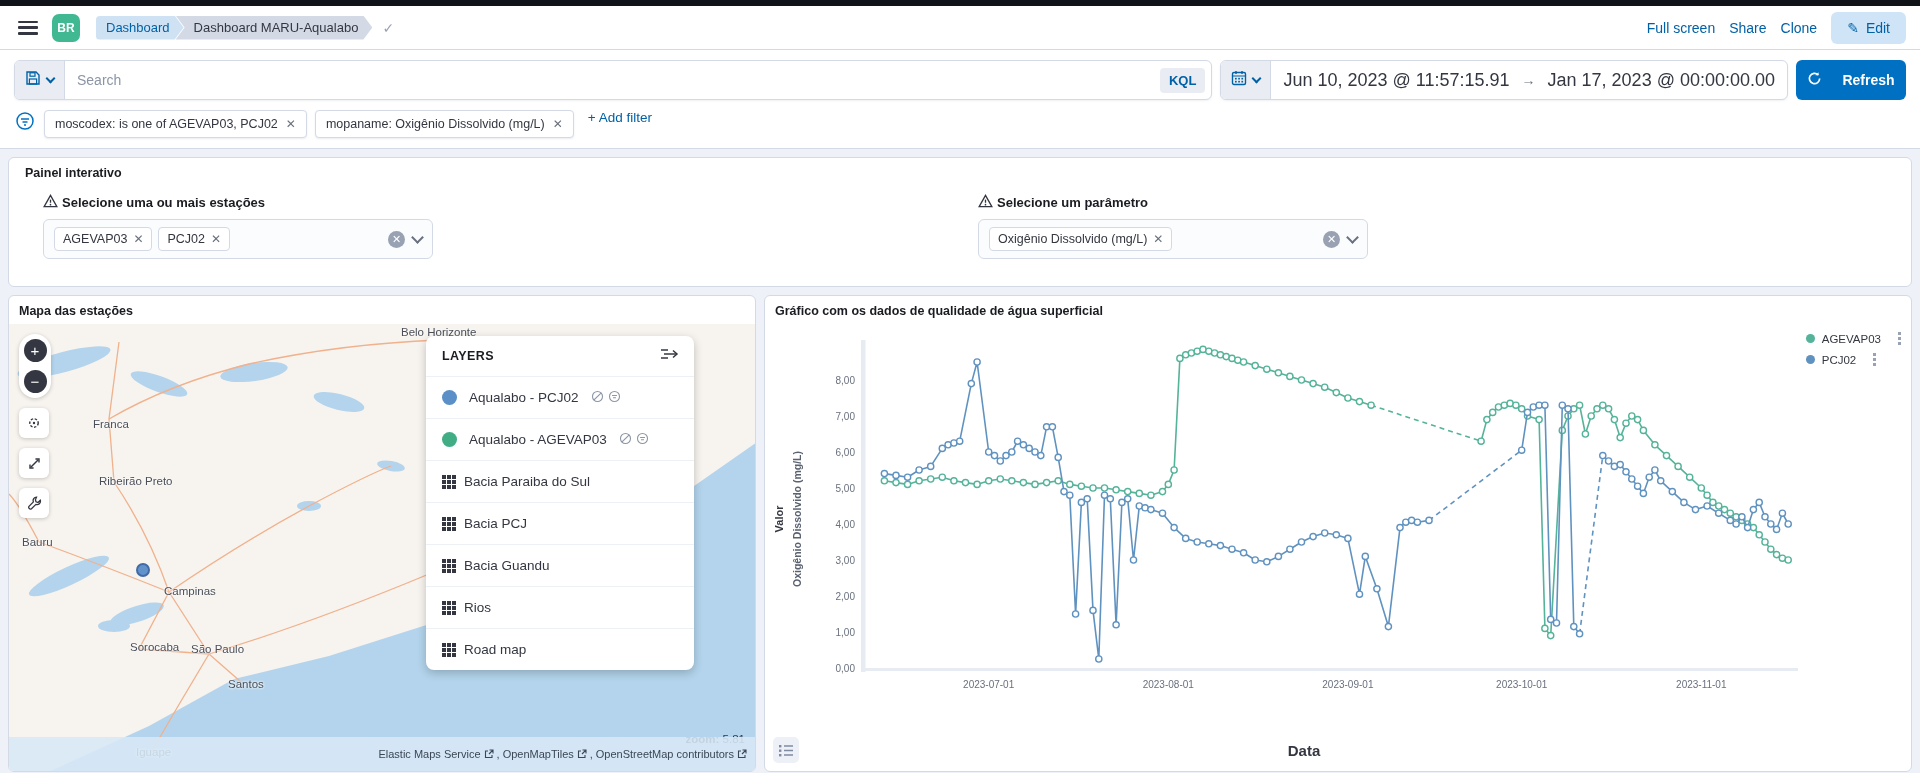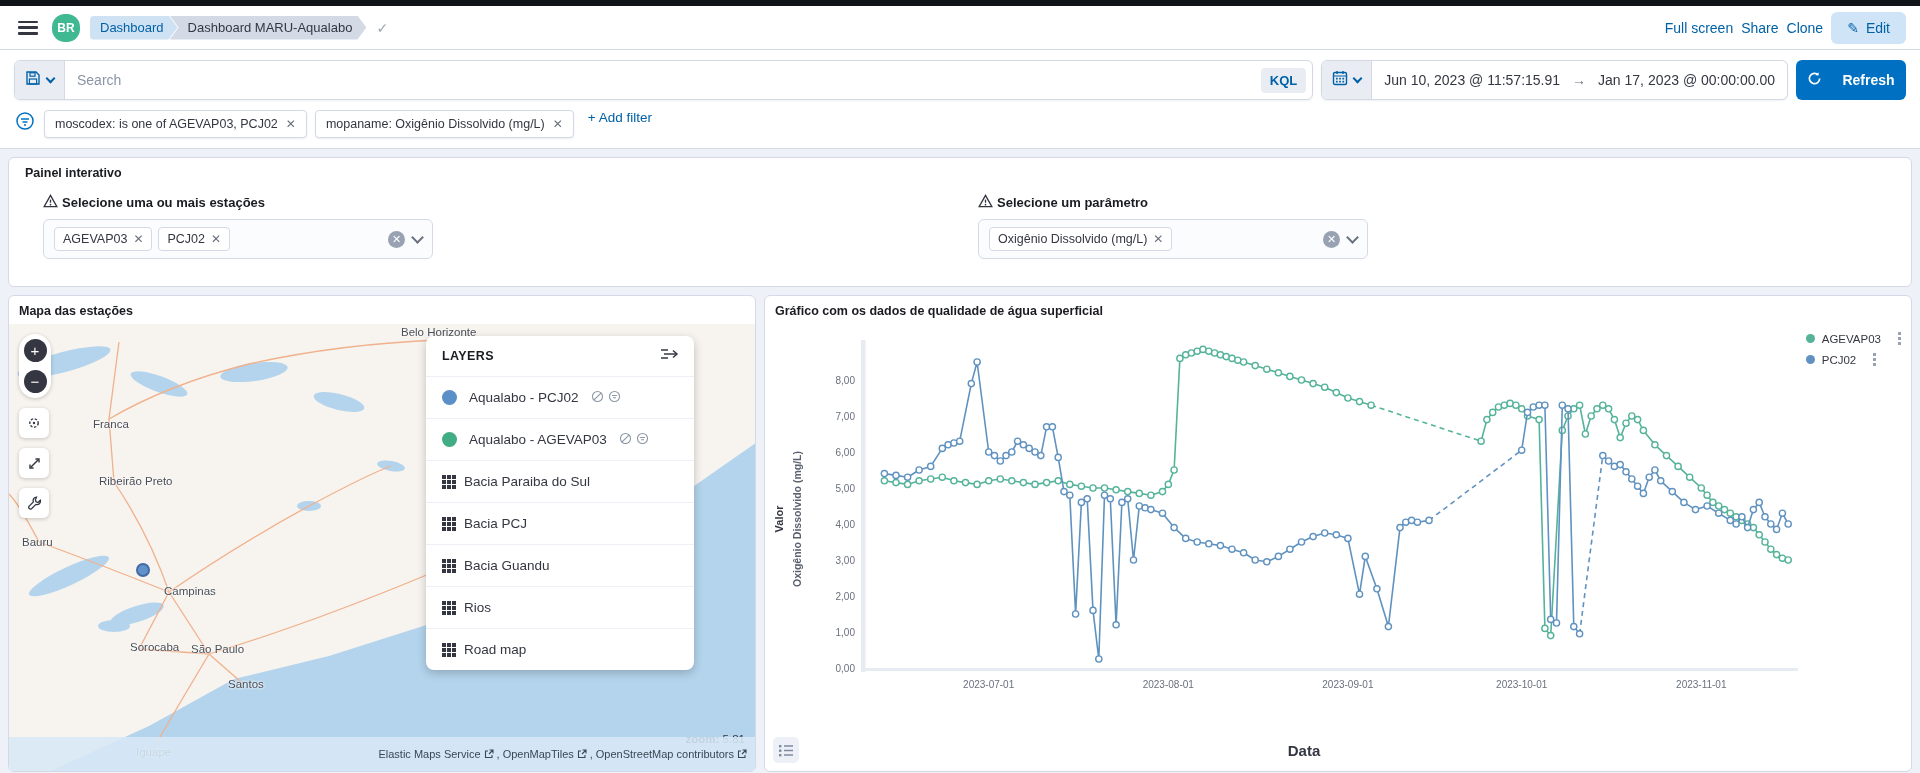--- a/index.html
+++ b/index.html
@@ -4,44 +4,44 @@
 <style>
   * { margin:0; padding:0; box-sizing:border-box; }
   html,body { width:1920px; height:773px; overflow:hidden; background:#fff;
     font-family:"Liberation Sans", sans-serif; color:#343741; }
   .top-strip { height:6px; background:#101318; }
   
   .header { height:44px; display:flex; align-items:center; padding:0 14px; background:#fff;
     border-bottom:1px solid #d3dae6; }
   .burger { width:20px; height:14px; display:flex; flex-direction:column; justify-content:space-between; cursor:pointer; margin:0 14px 0 4px;}
   .burger span { height:2.5px; background:#343741; border-radius:1px; }
-  .avatar { width:28px; height:28px; border-radius:13px; color:#fff; font-size:12px; font-weight:bold;
-    display:flex; align-items:center; justify-content:center; margin-right:10px; }
+  .avatar { width:28px; height:28px; border-radius:7px; color:#fff; font-size:12px; font-weight:bold;
+    display:flex; align-items:center; justify-content:center; margin-right:16px; }
   .crumb { height:24px; display:flex; align-items:center; font-size:13px; padding:0 14px 0 10px; }
   .crumb.first { background:#cfe2f4; color:#0061a6; clip-path:polygon(0 0,calc(100% - 9px) 0,100% 50%,calc(100% - 9px) 100%,0 100%); border-radius:4px 0 0 4px; position:relative; z-index:2;}
   .crumb.second { background:#d3dae6; color:#343741; margin-left:-8px; padding-left:18px;
     clip-path:polygon(0 0,calc(100% - 9px) 0,100% 50%,calc(100% - 9px) 100%,0 100%,9px 50%); }
   .crumb-check { color:#98a2b3; font-size:14px; margin-left:10px; }
-  .header-right { margin-left:auto; display:flex; align-items:center; gap:8px; }
+  .header-right { margin-left:auto; display:flex; align-items:center; gap:14px; }
   .hlink { color:#0061a6; font-size:14px; cursor:pointer; }
   .edit-btn { background:#cfe5f7; color:#0061a6; font-size:14px; border:none; border-radius:6px;
     height:32px; padding:0 16px; display:flex; align-items:center; gap:7px; cursor:pointer; }
   
   .query-row { display:flex; gap:8px; padding:10px 14px 6px 14px; background:#fff; align-items:center; }
   .search-box { flex:1; height:40px; border:1px solid #d3dae6; border-radius:6px; background:#fff;
     display:flex; align-items:center; overflow:hidden; box-shadow:0 1px 2px rgba(152,162,179,.15); }
   .save-chip { height:100%; background:#e9edf3; display:flex; align-items:center; gap:6px; padding:0 10px; cursor:pointer; border-right:1px solid #d3dae6;}
   .search-input { flex:1; border:none; outline:none; font-size:14px; padding:0 12px; color:#343741; font-family:"Liberation Sans",sans-serif;}
   .search-input::placeholder { color:#8b95a5; }
   .kql-chip { background:#e9edf3; color:#0061a6; font-weight:bold; font-size:13px; border-radius:4px;
     padding:5px 9px; margin-right:6px; cursor:pointer; }
   .date-box { height:40px; border:1px solid #d3dae6; border-radius:6px; background:#fff; display:flex;
     align-items:center; overflow:hidden; box-shadow:0 1px 2px rgba(152,162,179,.15);}
   .cal-chip { height:100%; background:#e9edf3; display:flex; align-items:center; gap:6px; padding:0 10px; cursor:pointer; border-right:1px solid #d3dae6;}
-  .date-text { font-size:14px; padding:0 12px; color:#343741; cursor:pointer; white-space:nowrap;}
+  .date-text { font-size:18px; padding:0 12px; color:#343741; cursor:pointer; white-space:nowrap;}
   .date-arrow { color:#69707d; font-size:14px; }
   .refresh-btn { background:#0071c2; color:#fff; border:none; border-radius:6px; height:40px; min-width:110px;
     font-size:14px; font-weight:bold; display:flex; align-items:center; justify-content:center; gap:20px; cursor:pointer;}
   
   .filter-row { display:flex; align-items:flex-start; gap:8px; padding:4px 14px 10px 14px; background:#fff;
     border-bottom:1px solid #d3dae6;}
   .filter-pill { border:1px solid #d3dae6; background:#fff; border-radius:4px; height:28px; display:flex;
     align-items:center; gap:8px; padding:0 10px; font-size:12.5px; color:#343741; cursor:pointer;
     box-shadow:0 1px 2px rgba(152,162,179,.2);}
   .pill-x { color:#69707d; font-size:12px; cursor:pointer;}

